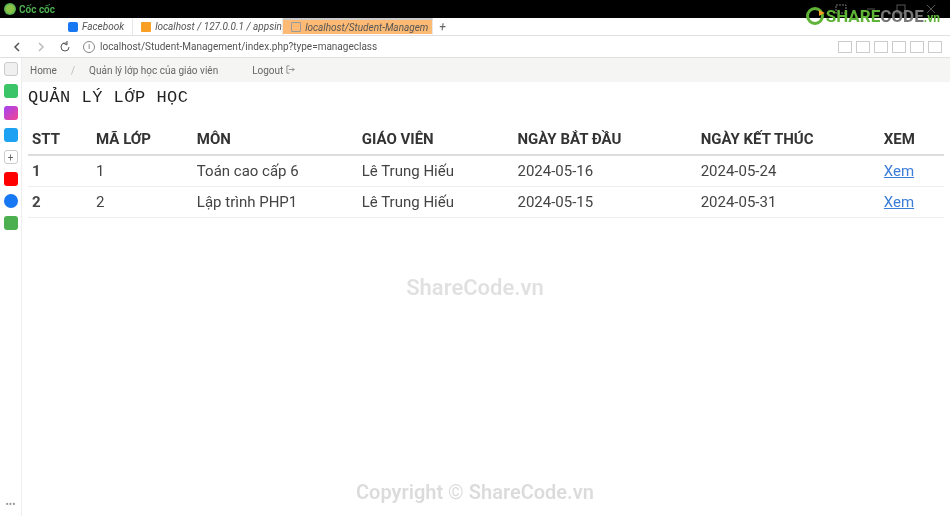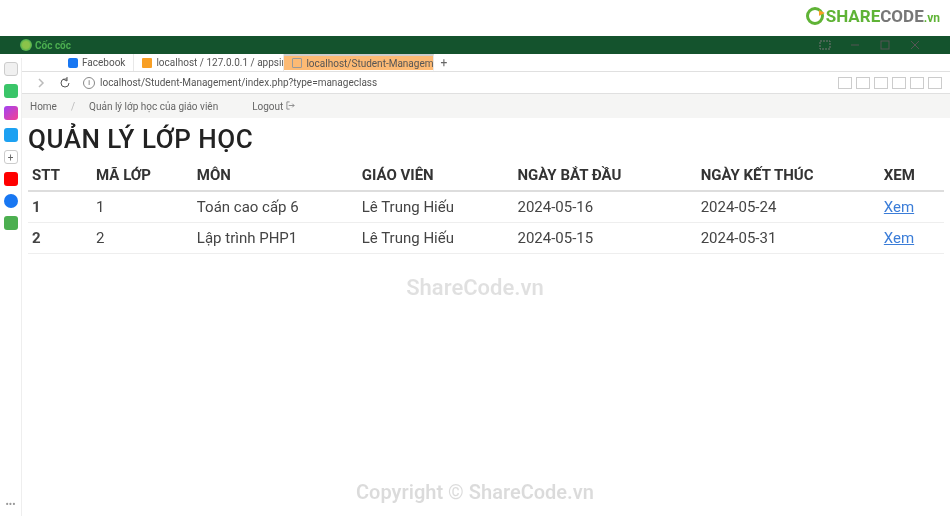--- a/index.html
+++ b/index.html
@@ -1,27 +1,27 @@
 <!DOCTYPE html>
 <html><head>
   <meta charset="utf-8">
   <style>
     * { margin: 0; padding: 0; box-sizing: border-box; font-family: -apple-system, BlinkMacSystemFont, "Segoe UI", Roboto, Arial, sans-serif; }
     body { width: 950px; height: 516px; overflow: hidden; background: #fff; position: relative; }
 
     
-    .titlebar { height: 18px; background: #14532d; display: flex; align-items: center; padding: 0 20px; font-size: 10px; margin-top: 36px; }
+    .titlebar { height: 18px; background: #000000; display: flex; align-items: center; padding: 0 4px; font-size: 10px; }
     .titlebar-left { display: flex; align-items: center; gap: 3px; flex: 1; }
     .cc-logo { width: 12px; height: 12px; background: radial-gradient(circle, #8bc34a 40%, #4caf50 70%); border-radius: 50%; }
     .cc-text { color: #4caf50; font-weight: bold; font-size: 10px; }
     .titlebar-right { display: flex; gap: 0; }
     .win-btn { width: 30px; height: 18px; display: flex; align-items: center; justify-content: center; color: #555; cursor: pointer; }
 
     
-    .tabstrip { height: 18px; background: #fff; display: flex; align-items: center; padding-left: 60px; border-bottom: 1px solid #e0e0e0; font-size: 10px; color: #555; }
+    .tabstrip { height: 18px; background: #fff; display: flex; align-items: center; padding-left: 60px; border-bottom: 1px solid #e0e0e0; font-size: 10px; color: #555; font-style: italic; }
     .tab { display: flex; align-items: center; gap: 4px; padding: 0 8px; height: 100%; border-right: 1px solid #e8e8e8; cursor: pointer; max-width: 150px; overflow: hidden; white-space: nowrap; }
     .tab.active { background: #fdba74; border-top: 2px solid #ccc; border-bottom: 1px solid #fff; }
     .tab-icon { width: 10px; height: 10px; flex-shrink: 0; }
     .tab-icon.fb { background: #1877f2; border-radius: 2px; }
     .tab-icon.pma { background: #f89f24; border-radius: 1px; }
     .tab-icon.local { border: 1px solid #999; border-radius: 1px; }
     .tab-add { padding: 0 6px; color: #666; font-size: 12px; }
 
     
     .addrbar { height: 22px; display: flex; align-items: center; gap: 6px; padding: 0 8px; border-bottom: 1px solid #e0e0e0; font-size: 10px; }
@@ -37,21 +37,21 @@
     .side-dots { position: absolute; bottom: 6px; left: 0; right: 0; text-align: center; color: #999; font-size: 10px; cursor: pointer; }
 
     
     .page { margin-left: 22px; }
     .breadcrumb { height: 24px; background: #f5f5f4; display: flex; align-items: center; gap: 14px; padding: 0 8px; font-size: 10px; color: #666; }
     .breadcrumb .sep { color: #bbb; }
     .breadcrumb .logout { display: flex; align-items: center; gap: 3px; cursor: pointer; }
     .logout-icon svg { width: 9px; height: 9px; }
 
     .content { padding: 6px 6px 0 6px; }
-    .page-title { font-size: 26px; font-weight: 500; letter-spacing: 0.5px; color: #222; margin-bottom: 6px; }
+    .page-title { font-size: 17px; font-weight: 500; letter-spacing: 0.5px; color: #222; margin-bottom: 17px; font-family: Liberation Mono, monospace; }
 
     table { width: 100%; border-collapse: collapse; font-size: 15px; }
     thead th { text-align: left; font-weight: 700; padding: 6px 4px; border-bottom: 2px solid #ddd; color: #333; }
     tbody td { padding: 6px 4px; border-bottom: 1px solid #eee; color: #444; }
     tbody td:first-child { font-weight: 700; }
     .view-link { color: #3b7dd8; text-decoration: underline; cursor: pointer; }
 
     
     .wm-logo { position: absolute; top: 6px; right: 10px; display: flex; align-items: center; gap: 2px; font-size: 17px; font-weight: bold; }
     .wm-logo .g { color: #5fb336; }

